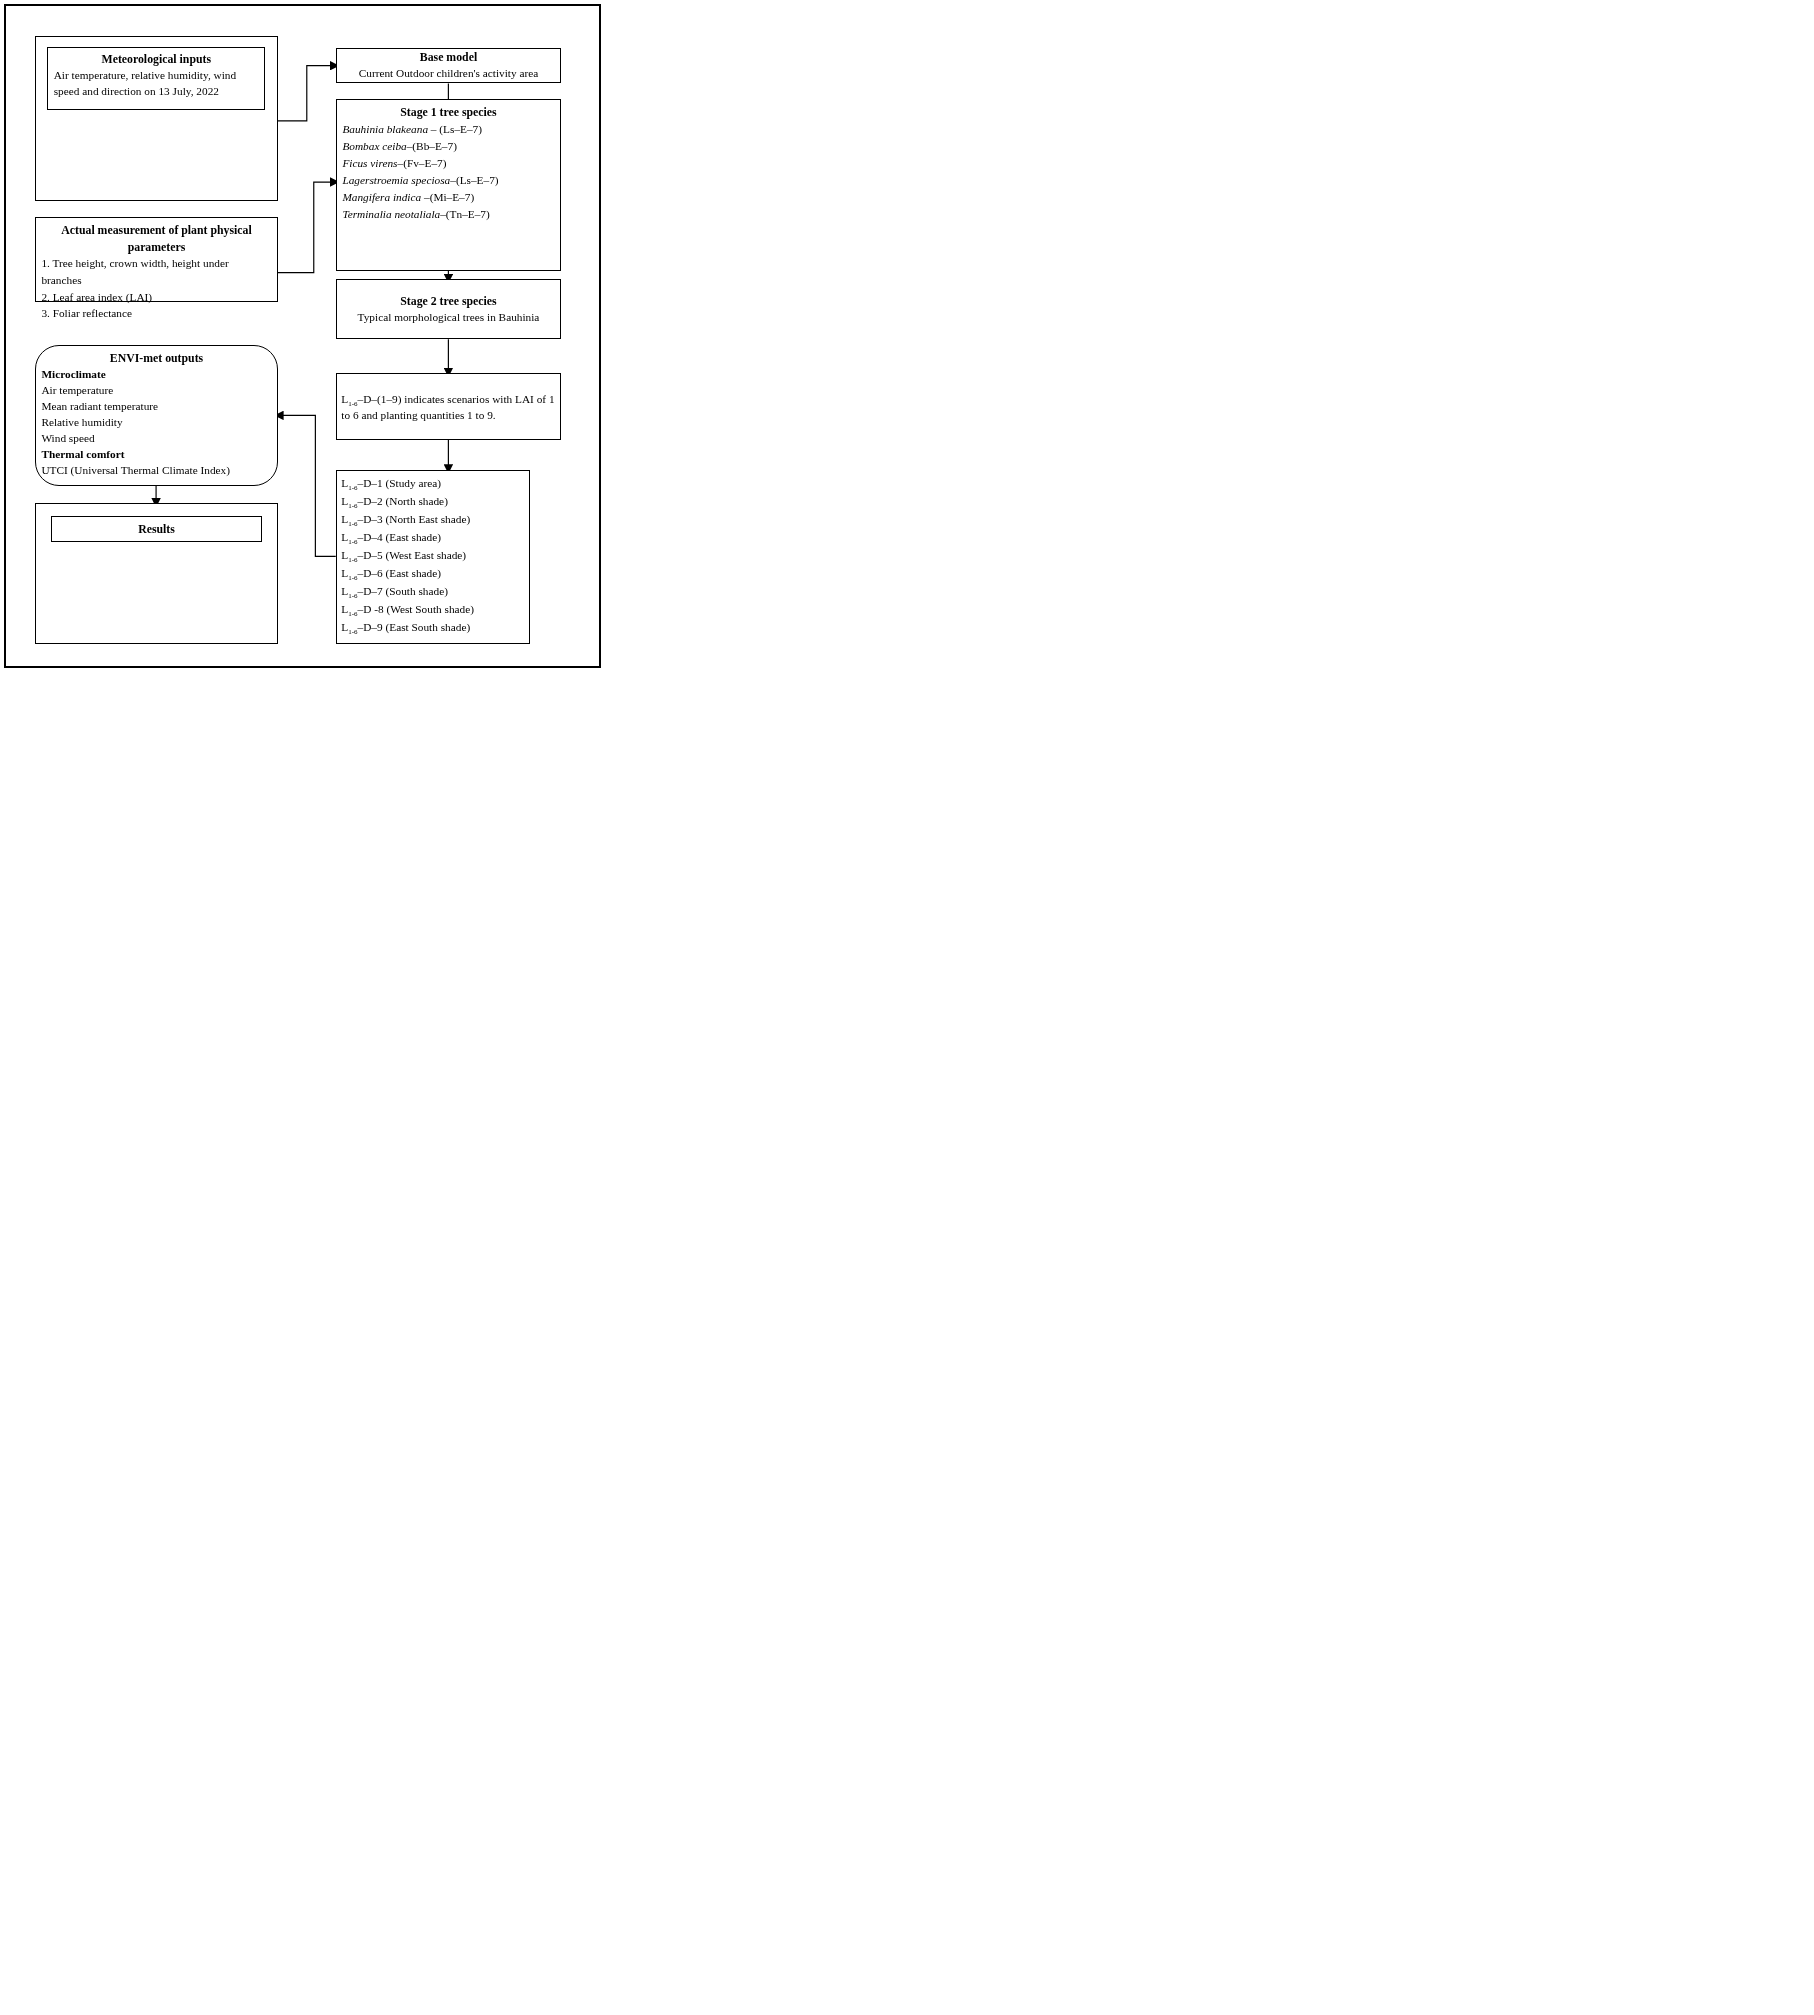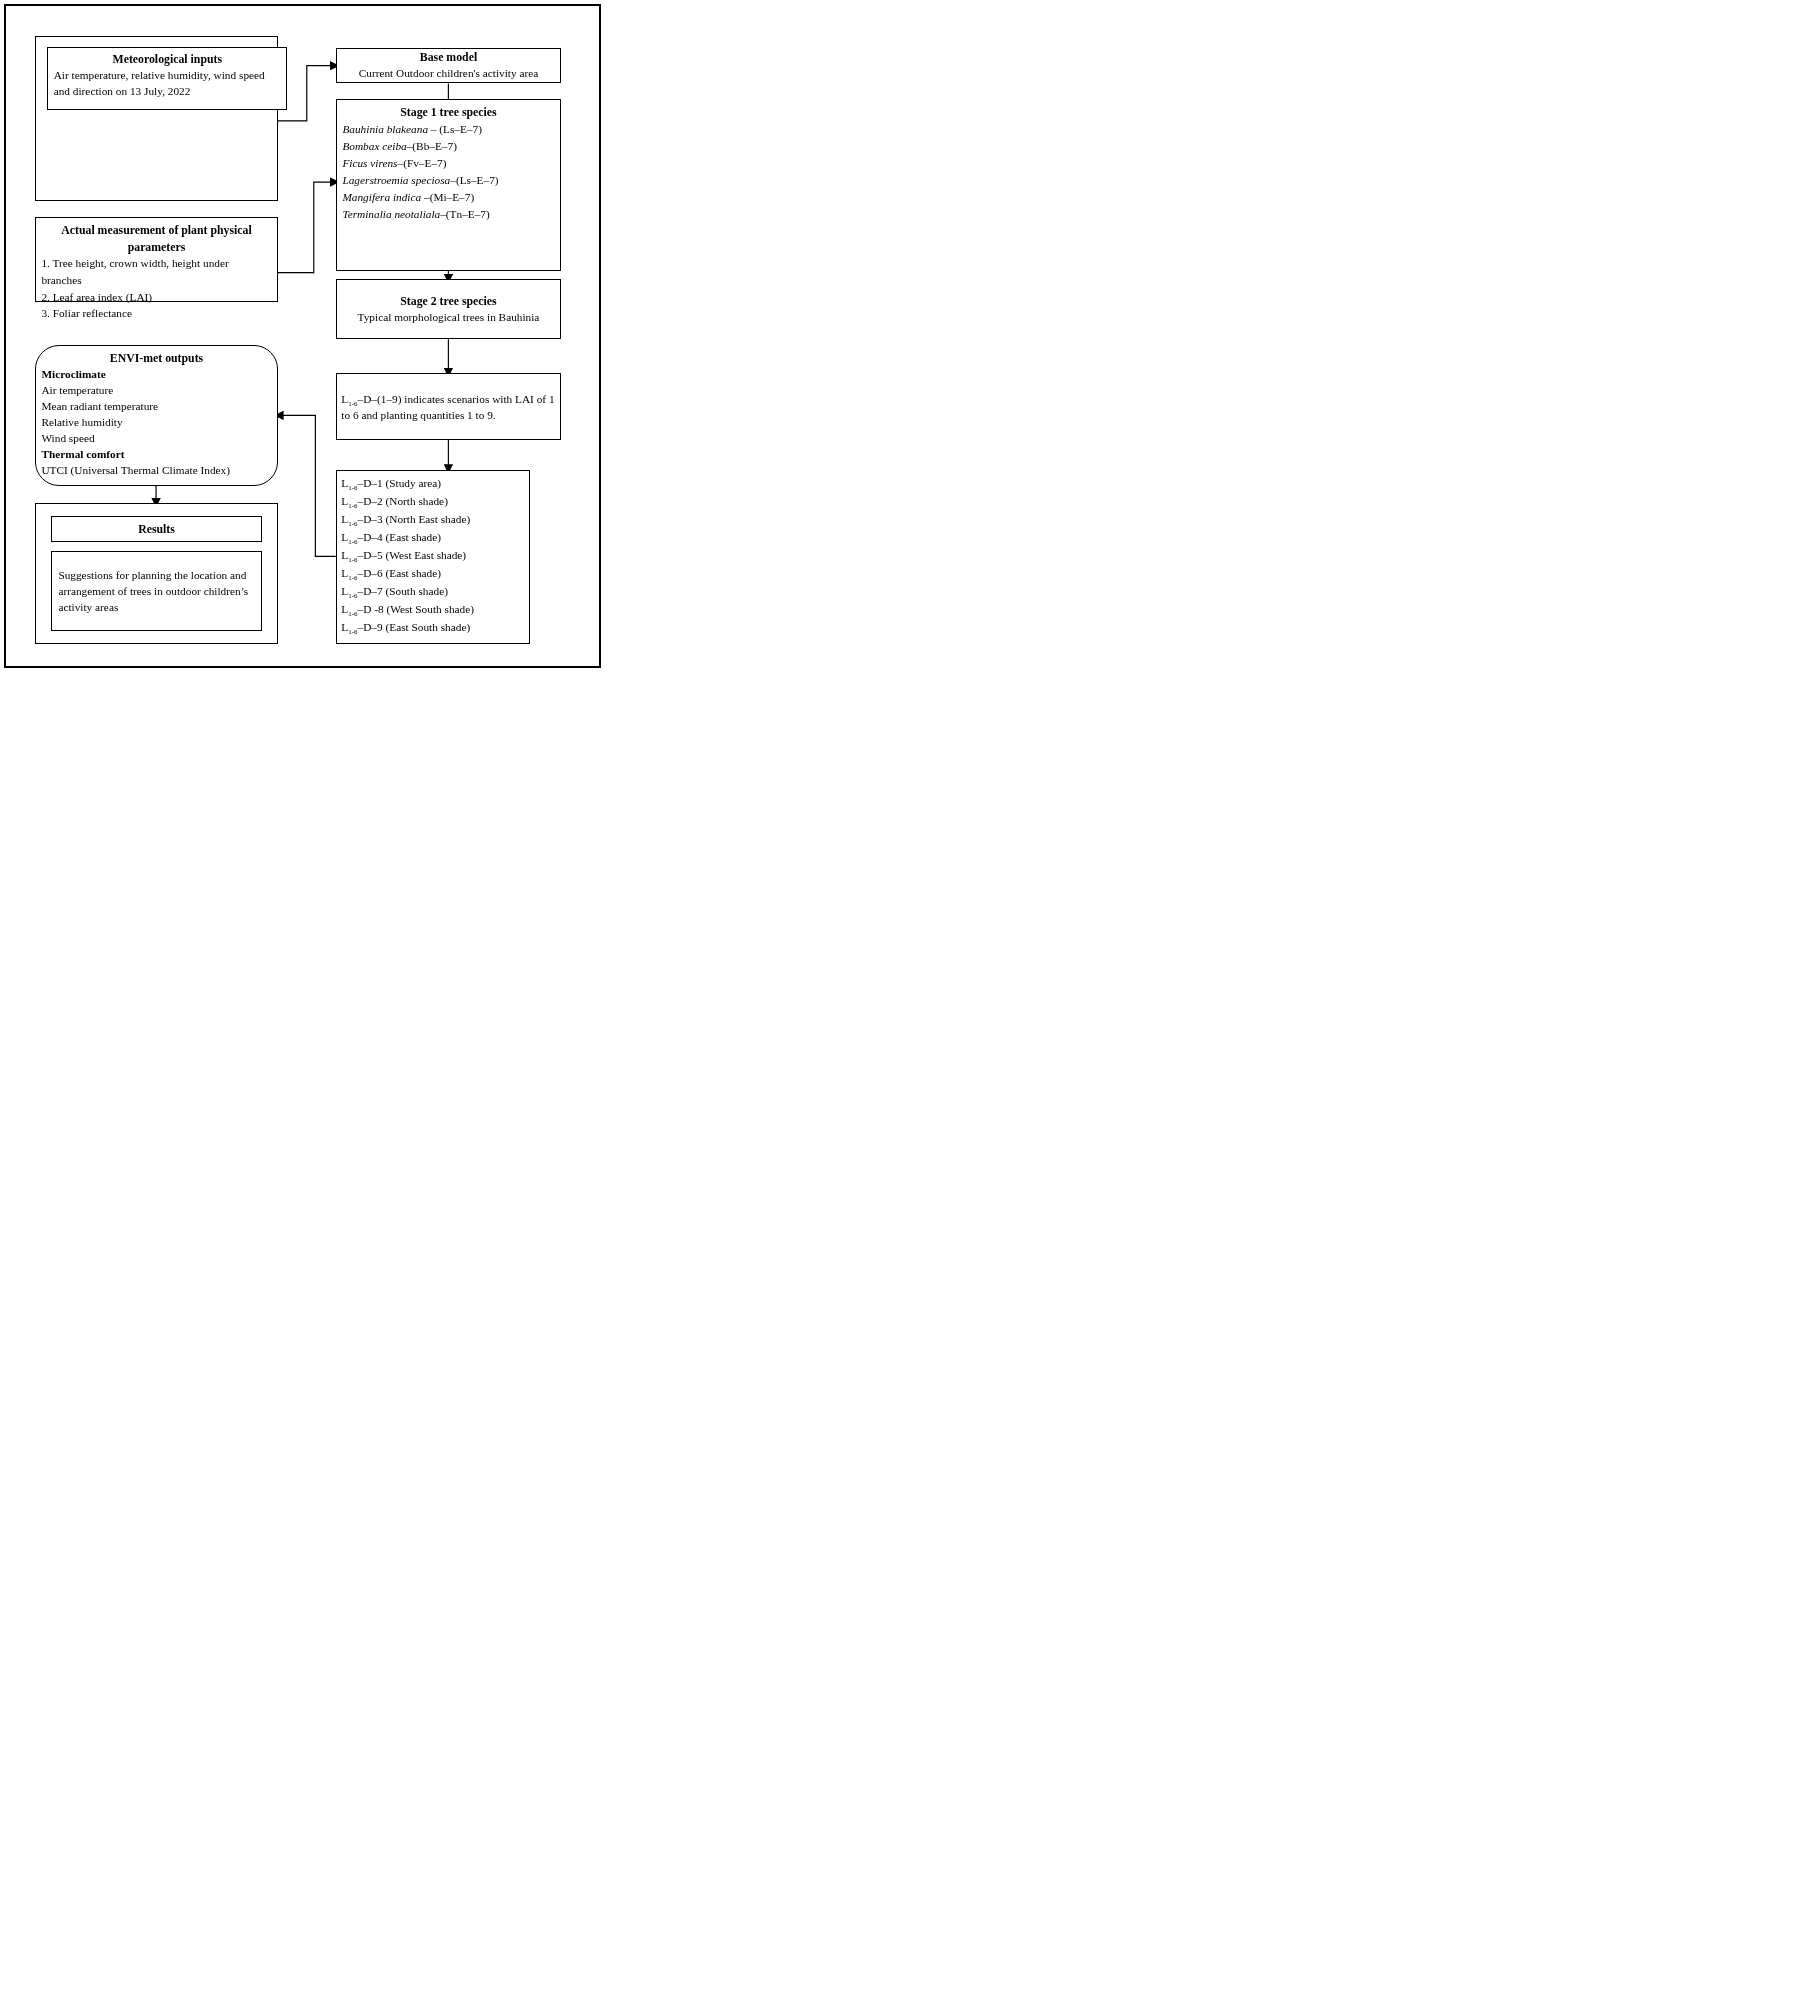--- a/index.html
+++ b/index.html
@@ -33,21 +33,21 @@
     <line x1="836" y1="155" x2="836" y2="205" stroke="#000" stroke-width="2.2" marker-end="url(#ah)"></line>
     <line x1="836" y1="465" x2="836" y2="512" stroke="#000" stroke-width="2.2" marker-end="url(#ah)"></line>
     <line x1="836" y1="632" x2="836" y2="687" stroke="#000" stroke-width="2.2" marker-end="url(#ah)"></line>
     <line x1="836" y1="820" x2="836" y2="867" stroke="#000" stroke-width="2.2" marker-end="url(#ah)"></line>
     <line x1="291" y1="905" x2="291" y2="930" stroke="#000" stroke-width="2.2" marker-end="url(#ah)"></line>
   </svg>
 
   <div class="frame"></div>
 
   <div class="box" style="left:35px;top:36px;width:243px;height:165px;">
-    <div class="box" style="left:11.3px;top:9.7px;width:240px;height:63px;padding:3.2px 5.4px;">
+    <div class="box" style="left:11.3px;top:9.7px;width:218px;height:63px;padding:3.2px 5.4px;">
       <div class="title">Meteorological inputs</div>
       <div>Air temperature, relative humidity, wind speed and direction on 13 July, 2022</div>
     </div>
   </div>
 
   <div class="box" style="left:35px;top:217px;width:243px;height:85px;padding:4.3px 5.4px;line-height:16.6px;">
     <div class="title">Actual measurement of plant physical parameters</div>
     <div>1. Tree height, crown width, height under branches</div>
     <div>2. Leaf area index (LAI)</div>
     <div>3. Foliar reflectance</div>
@@ -60,23 +60,20 @@
     <div>Mean radiant temperature</div>
     <div>Relative humidity</div>
     <div>Wind speed</div>
     <div class="bold">Thermal comfort</div>
     <div>UTCI (Universal Thermal Climate Index)</div>
   </div>
 
   <div class="box" style="left:35px;top:503px;width:243px;height:141px;">
     <div class="box vcenter" style="left:15px;top:11.8px;width:211px;height:26px;">
       <div class="title">Results</div>
-    </div>
-    <div class="box vcenter" style="left:15px;top:47px;width:211px;height:80px;padding:3.2px 6.4px;">
-      <div>Suggestions for planning the location and arrangement of trees in outdoor children’s activity areas</div>
     </div>
   </div>
 
   <div class="box" style="left:336px;top:48px;width:225px;height:35px;padding:1.1px 2.1px;line-height:15.6px;">
     <div class="title">Base model</div>
     <div class="center">Current Outdoor children's activity area</div>
   </div>
 
   <div class="box" style="left:336px;top:99px;width:225px;height:172px;padding:4.3px 5.4px;line-height:17px;">
     <div class="title">Stage 1 tree species</div>

